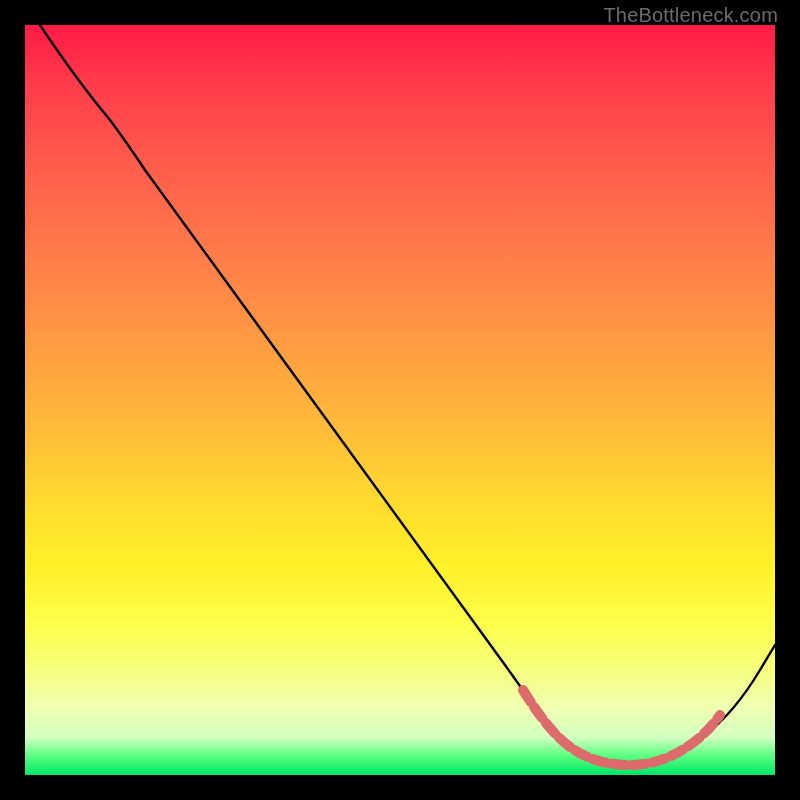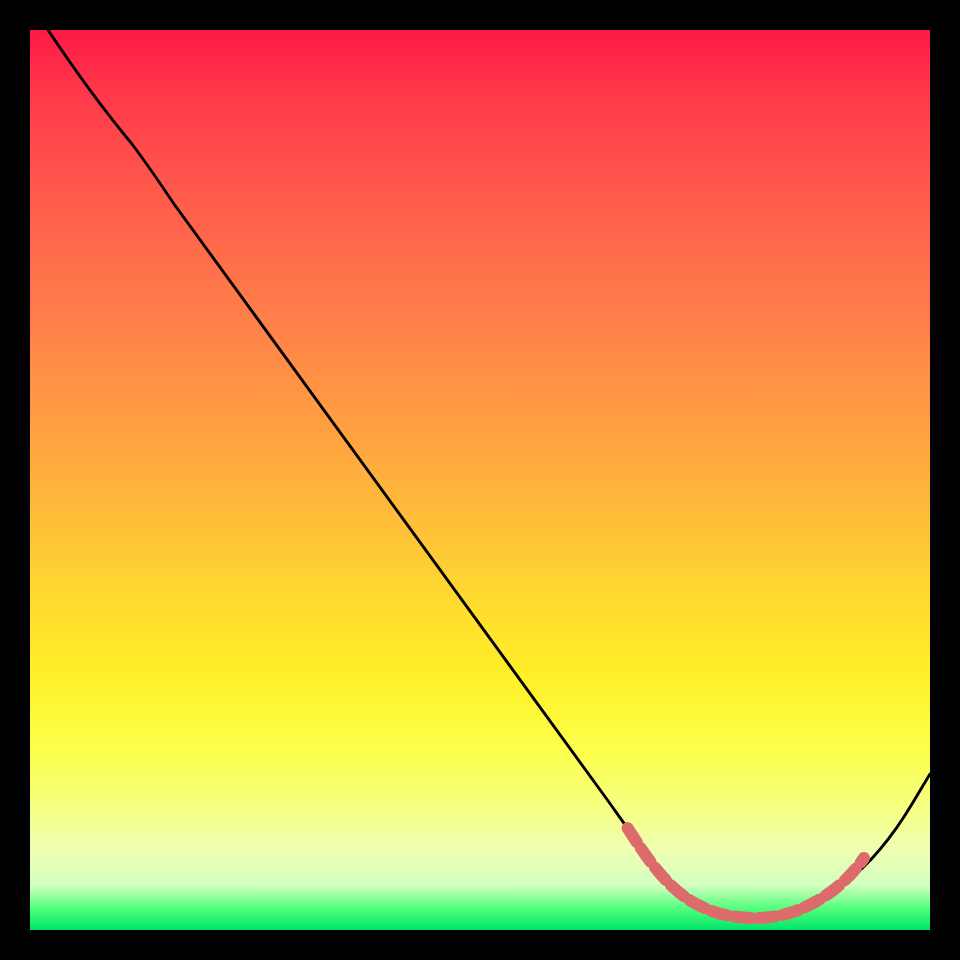--- a/index.html
+++ b/index.html
@@ -82,13 +82,14 @@
                L 750 620"></path>
 
       <path fill="none" stroke="#dd6b6b" stroke-width="10" stroke-linecap="round" stroke-dasharray="14 6" d="M 498 665
                C 515 692, 530 712, 548 724
                C 566 736, 585 740, 605 740
                C 625 740, 645 734, 665 720
                C 678 711, 688 700, 695 690"></path>
     </svg>
   </div>
 
+  <div class="watermark">TheBottleneck.com</div>
 </div>
 
 </body></html>

